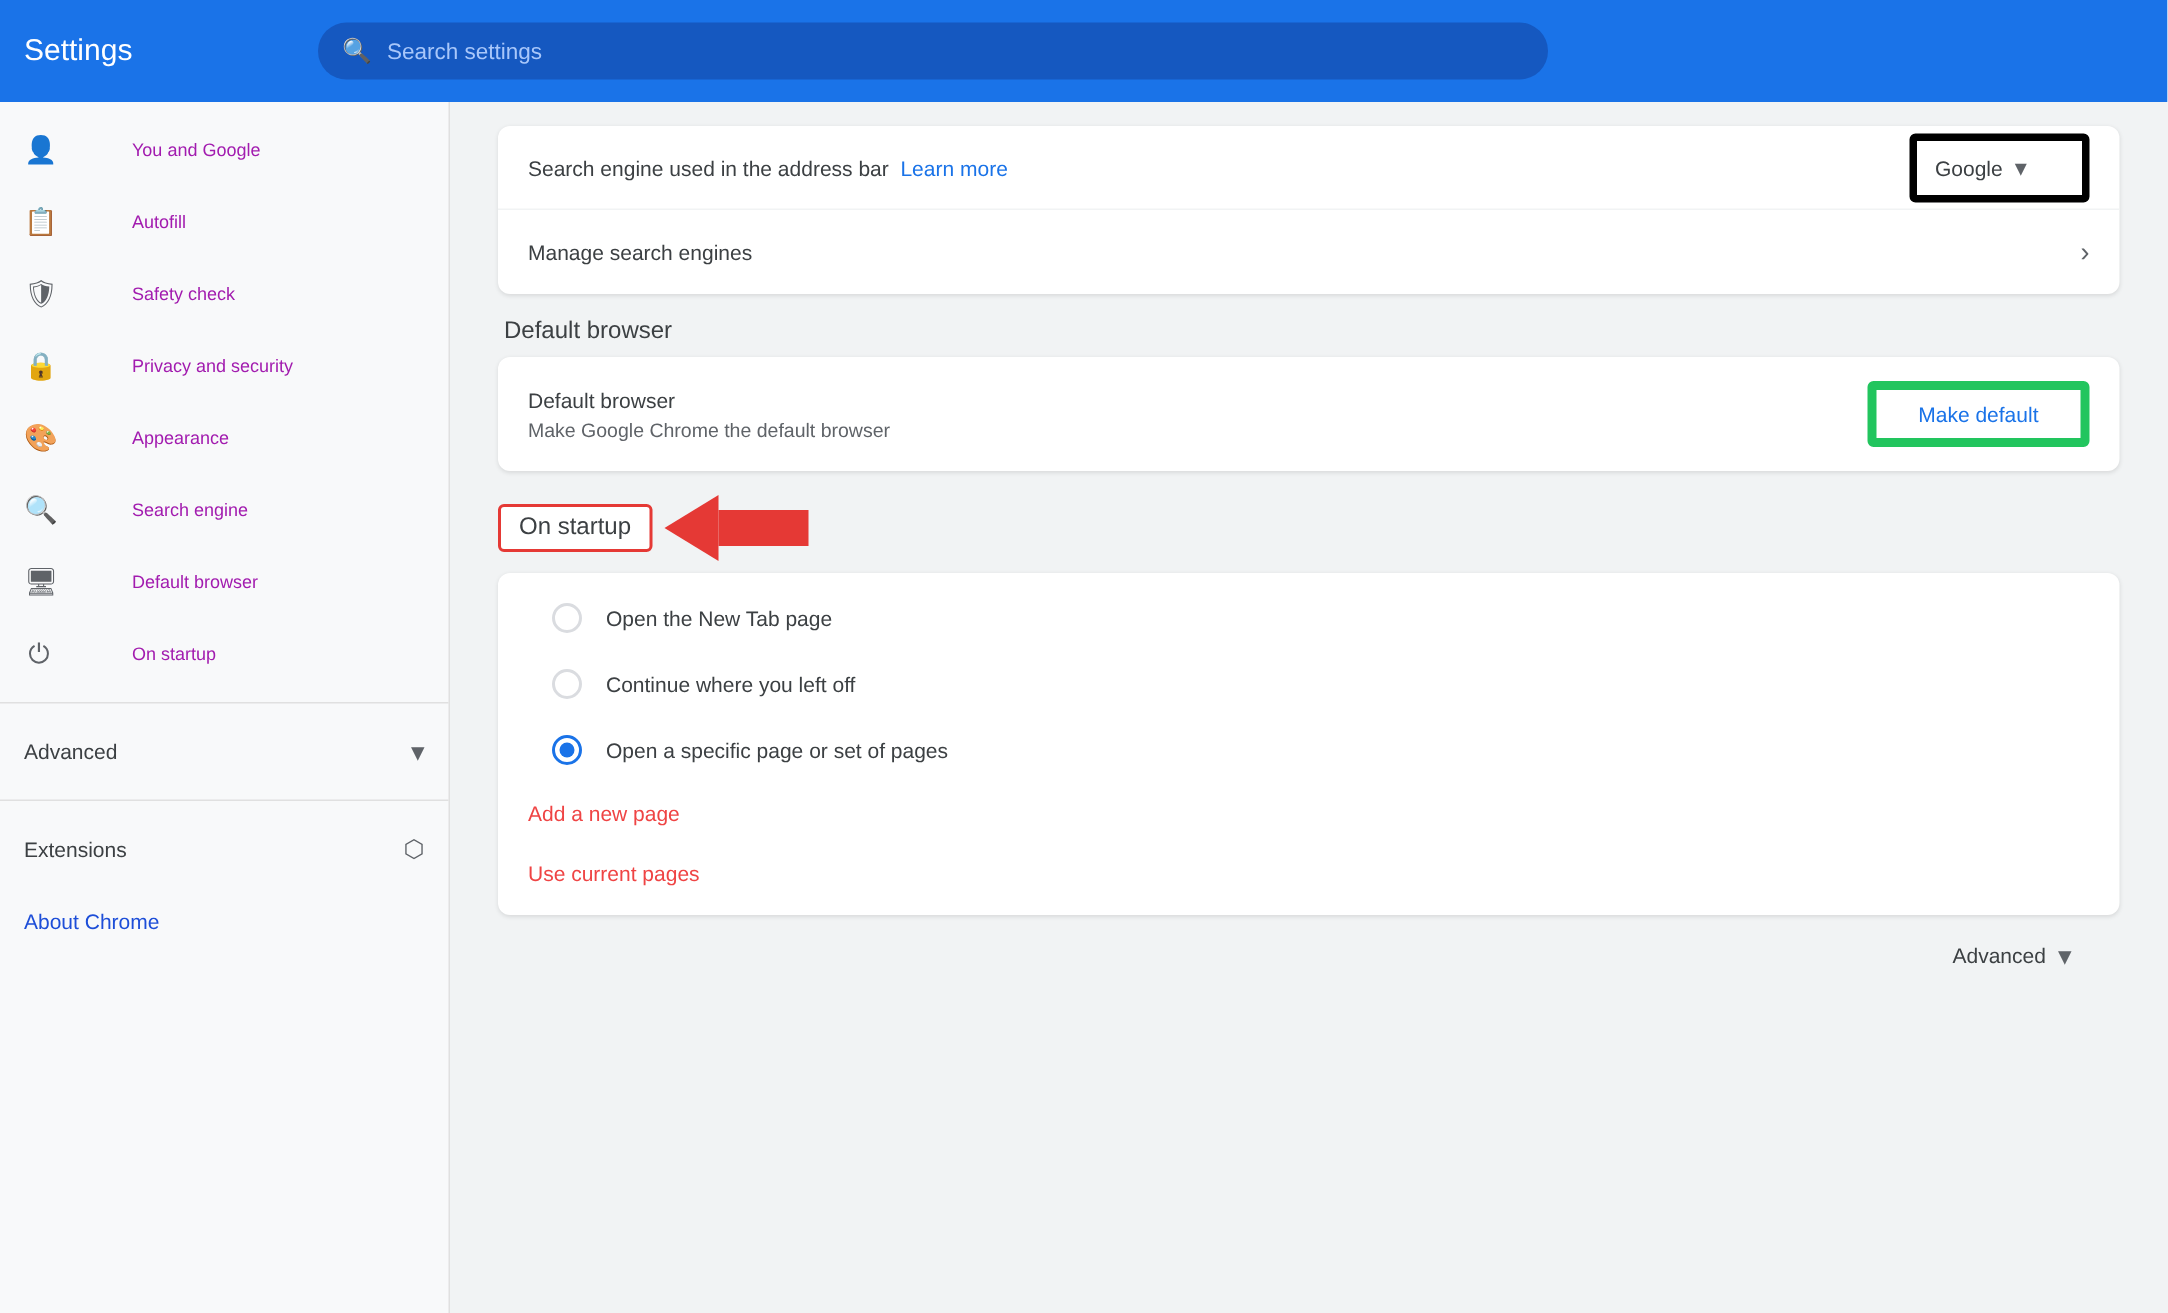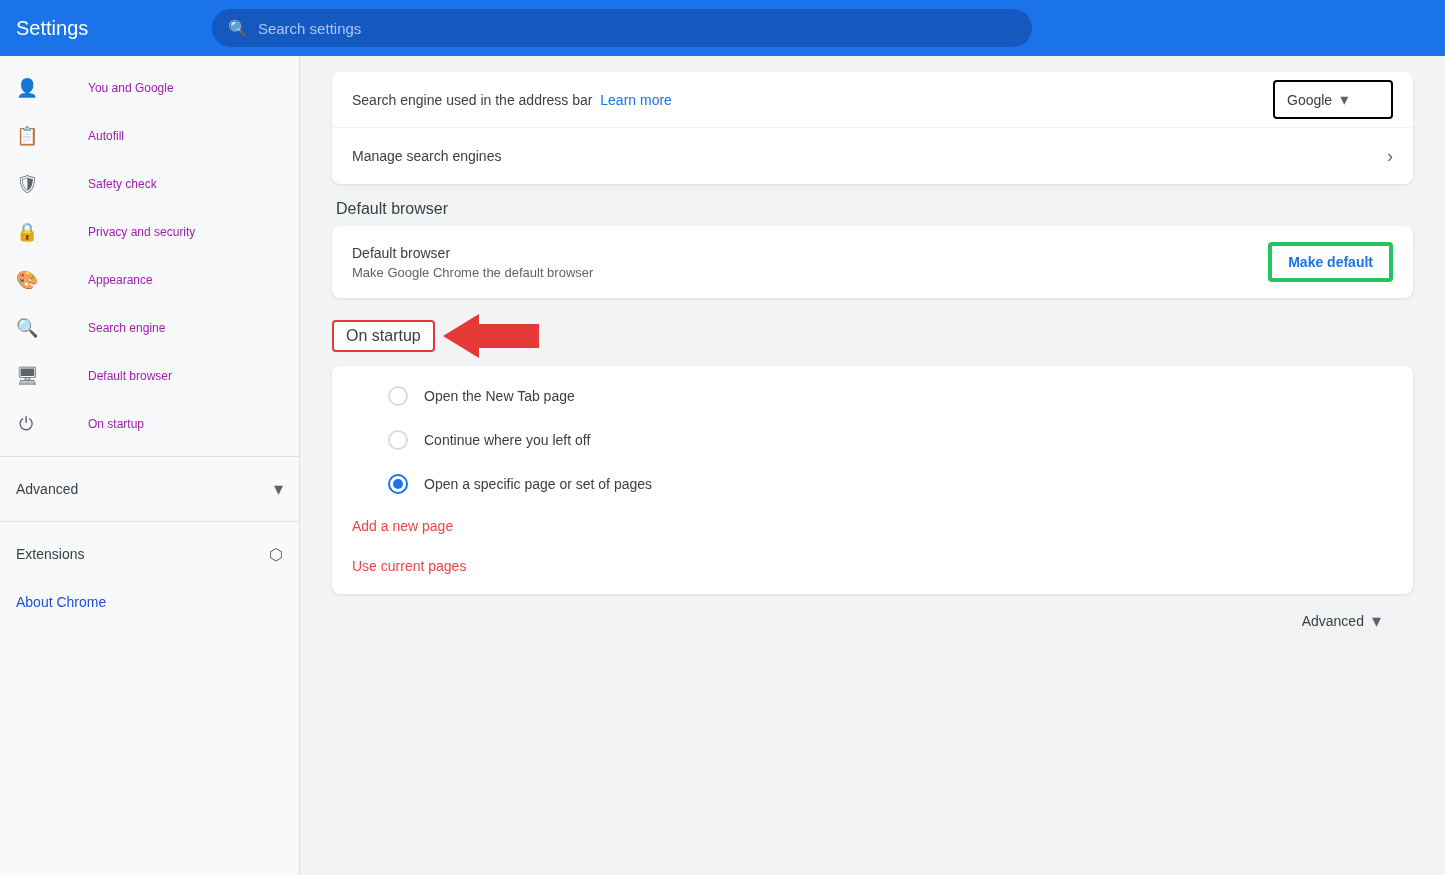--- a/index.html
+++ b/index.html
@@ -1,21 +1,21 @@
 <!DOCTYPE html>
 <html><head>
   <meta charset="utf-8">
   <style>
     * { margin: 0; padding: 0; box-sizing: border-box; }
     body { font-family: 'Segoe UI', Arial, sans-serif; background: #f1f3f4; min-height: 875px; }
 
     
     .header {
       background: #1a73e8;
-      height: 56px;
+      height: 68px;
       display: flex;
       align-items: center;
       padding: 0 16px;
       gap: 16px;
     }
     .header-title {
       color: #fff;
       font-size: 20px;
       font-weight: 400;
       min-width: 180px;
@@ -124,21 +124,21 @@
       border-bottom: 1px solid #f1f3f4;
       min-height: 56px;
     }
     .card-row:last-child { border-bottom: none; }
     .card-row-text { flex: 1; font-size: 14px; color: #3c4043; }
     .card-row-text a { color: #1a73e8; text-decoration: none; }
     .card-row-control { display: flex; align-items: center; gap: 8px; }
 
     
     .dropdown {
-      border: 2px solid #000000;
+      border: 5px solid #000000;
       border-radius: 4px;
       padding: 8px 12px;
       font-size: 14px;
       color: #3c4043;
       background: #fff;
       cursor: pointer;
       display: flex;
       align-items: center;
       gap: 8px;
       min-width: 120px;
@@ -165,26 +165,26 @@
     .db-row {
       display: flex;
       align-items: center;
       padding: 16px 20px;
       min-height: 64px;
     }
     .db-text { flex: 1; }
     .db-title { font-size: 14px; color: #3c4043; margin-bottom: 4px; }
     .db-subtitle { font-size: 13px; color: #5f6368; }
     .make-default-btn {
-      border: 4px solid #22c55e;
+      border: 6px solid #22c55e;
       background: #fff;
       color: #1a73e8;
       font-size: 14px;
-      font-weight: 700;
-      padding: 8px 16px;
+      font-weight: 400;
+      padding: 8px 28px;
       border-radius: 4px;
       cursor: pointer;
       white-space: nowrap;
     }
 
     
     .annotation-area {
       display: flex;
       align-items: center;
       margin: 8px 0 0 0;
@@ -227,24 +227,23 @@
       background: #fff;
       border-radius: 8px;
       margin-top: 8px;
       box-shadow: 0 1px 3px rgba(0,0,0,0.1);
       padding: 8px 0;
     }
 
     .radio-row {
       display: flex;
       align-items: center;
-      padding: 12px 20px;
+      padding: 12px 36px;
       gap: 16px;
       cursor: pointer;
-      margin-left: 36px;
     }
 
     .radio-btn {
       width: 20px;
       height: 20px;
       border-radius: 50%;
       border: 2px solid #dadce0;
       display: flex;
       align-items: center;
       justify-content: center;

